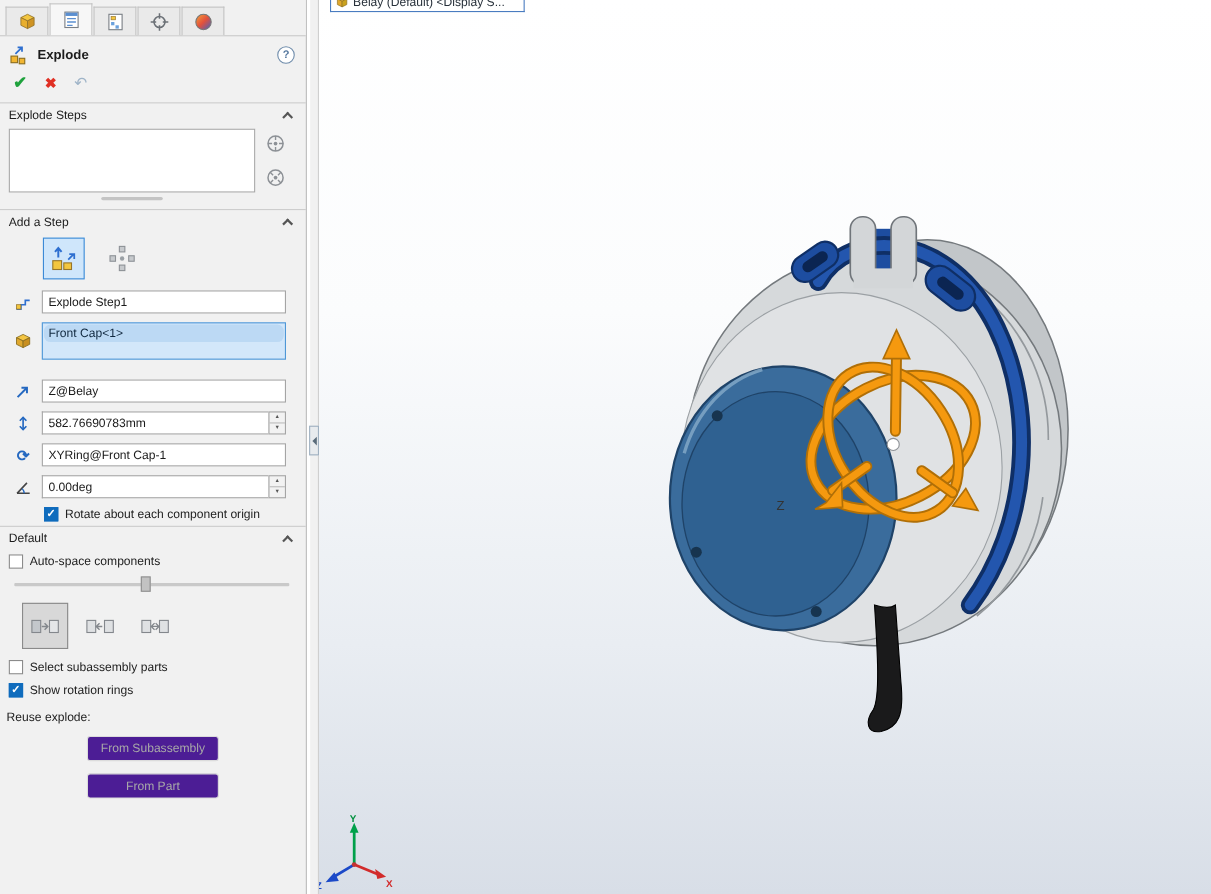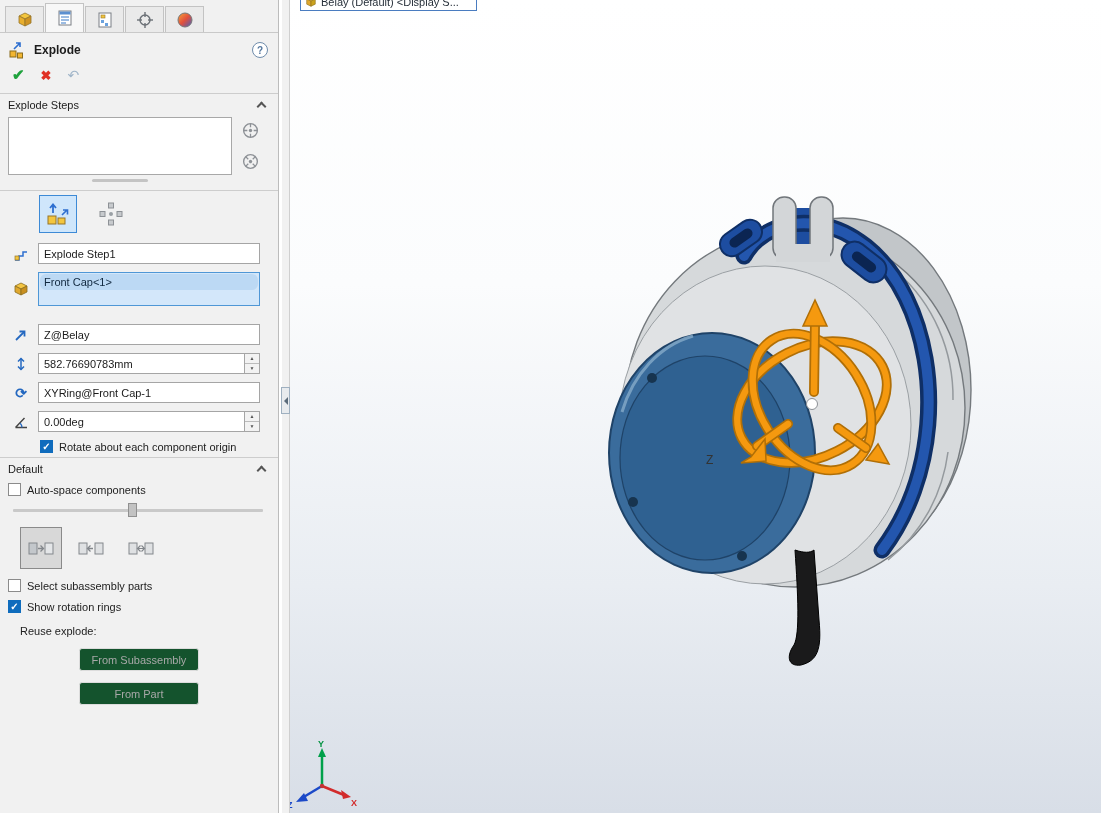--- a/index.html
+++ b/index.html
@@ -60,22 +60,22 @@
   .btn { height:22px; padding:0 13px; background:#fdfdfd; border:1px solid #aeaeae; border-radius:2px; font-size:11px; color:#1a1a1a; display:flex; align-items:center; }
 
   .slider { position:relative; height:16px; margin:2px 15px 2px 13px; }
   .slider-track { position:absolute; left:0; right:0; top:7px; height:3px; background:#c9c9c9; border-radius:1px; }
   .slider-thumb { position:absolute; left:46%; top:1px; width:9px; height:14px; background:#c2c2c2; border:1px solid #909090; }
 
   .spacing-row { display:flex; gap:8px; padding:7px 0 6px 20px; }
   .spacing-btn { width:42px; height:42px; display:flex; align-items:center; justify-content:center; border:1px solid transparent; }
   .spacing-btn.selected { background:#d8d8d8; border:1px solid #8a8a8a; }
 
-  .reuse-label { padding:8px 8px 2px 20px; }
-  .reuse-btn { display:flex; align-items:center; justify-content:center; width:120px; height:23px; margin:9px auto 0 auto; background:#14532d; border:1px solid #dcdcdc; border-radius:3px; color:#a8a8a8; }
+  .reuse-label { padding:8px 8px 2px 6px; }
+  .reuse-btn { display:flex; align-items:center; justify-content:center; width:120px; height:23px; margin:9px auto 0 auto; background:#4c1d95; border:1px solid #dcdcdc; border-radius:3px; color:#a8a8a8; }
   .reuse-btn:last-child { margin-top:11px; }
 
   
   .splitter { position:absolute; left:282px; top:0; width:8px; height:813px; background:#f1f1f1; border-right:1px solid #cfcfcf; }
   .splitter-handle { position:absolute; left:-1px; top:387px; width:9px; height:27px; background:#e8ebee; border:1px solid #9fb0c0; display:flex; align-items:center; justify-content:center; }
   .splitter-arrow { width:0; height:0; border-top:4px solid transparent; border-bottom:4px solid transparent; border-right:4px solid #5a6b7a; }
 
   
   .viewport { position:absolute; left:290px; top:0; width:811px; height:813px;
     background:linear-gradient(180deg,#ffffff 0%,#fbfcfd 35%,#e9edf2 72%,#d8deE7 100%); }
@@ -173,20 +173,24 @@
               <circle cx="9" cy="9" r="1.6" fill="#8d9196"></circle>
               <path d="M9 2.5 V6 M9 12 v3.5 M2.5 9 H6 M12 9 h3.5" stroke="#8d9196" stroke-width="1.2"></path>
             </g>
           </svg>
         </div>
       </div>
       <div class="grip"></div>
     </div>
 
     <div class="section">
+      <div class="section-header">
+        <span>Add a Step</span>
+        <span class="chev"></span>
+      </div>
 
       <div class="type-row">
         <div class="type-btn selected">
           <svg width="26" height="26" viewBox="0 0 26 26">
             <rect x="3" y="15" width="8" height="8" fill="#f3c63f" stroke="#96752a"></rect>
             <rect x="13" y="17" width="7" height="6" fill="#f3c63f" stroke="#96752a"></rect>
             <path d="M8 12 V4 M5 7 L8 3.5 L11 7" stroke="#2e6fd0" stroke-width="1.8" fill="none"></path>
             <path d="M17 14 l5 -5 M18 9 h4.5 v4.5" stroke="#2e6fd0" stroke-width="1.6" fill="none"></path>
           </svg>
         </div>

